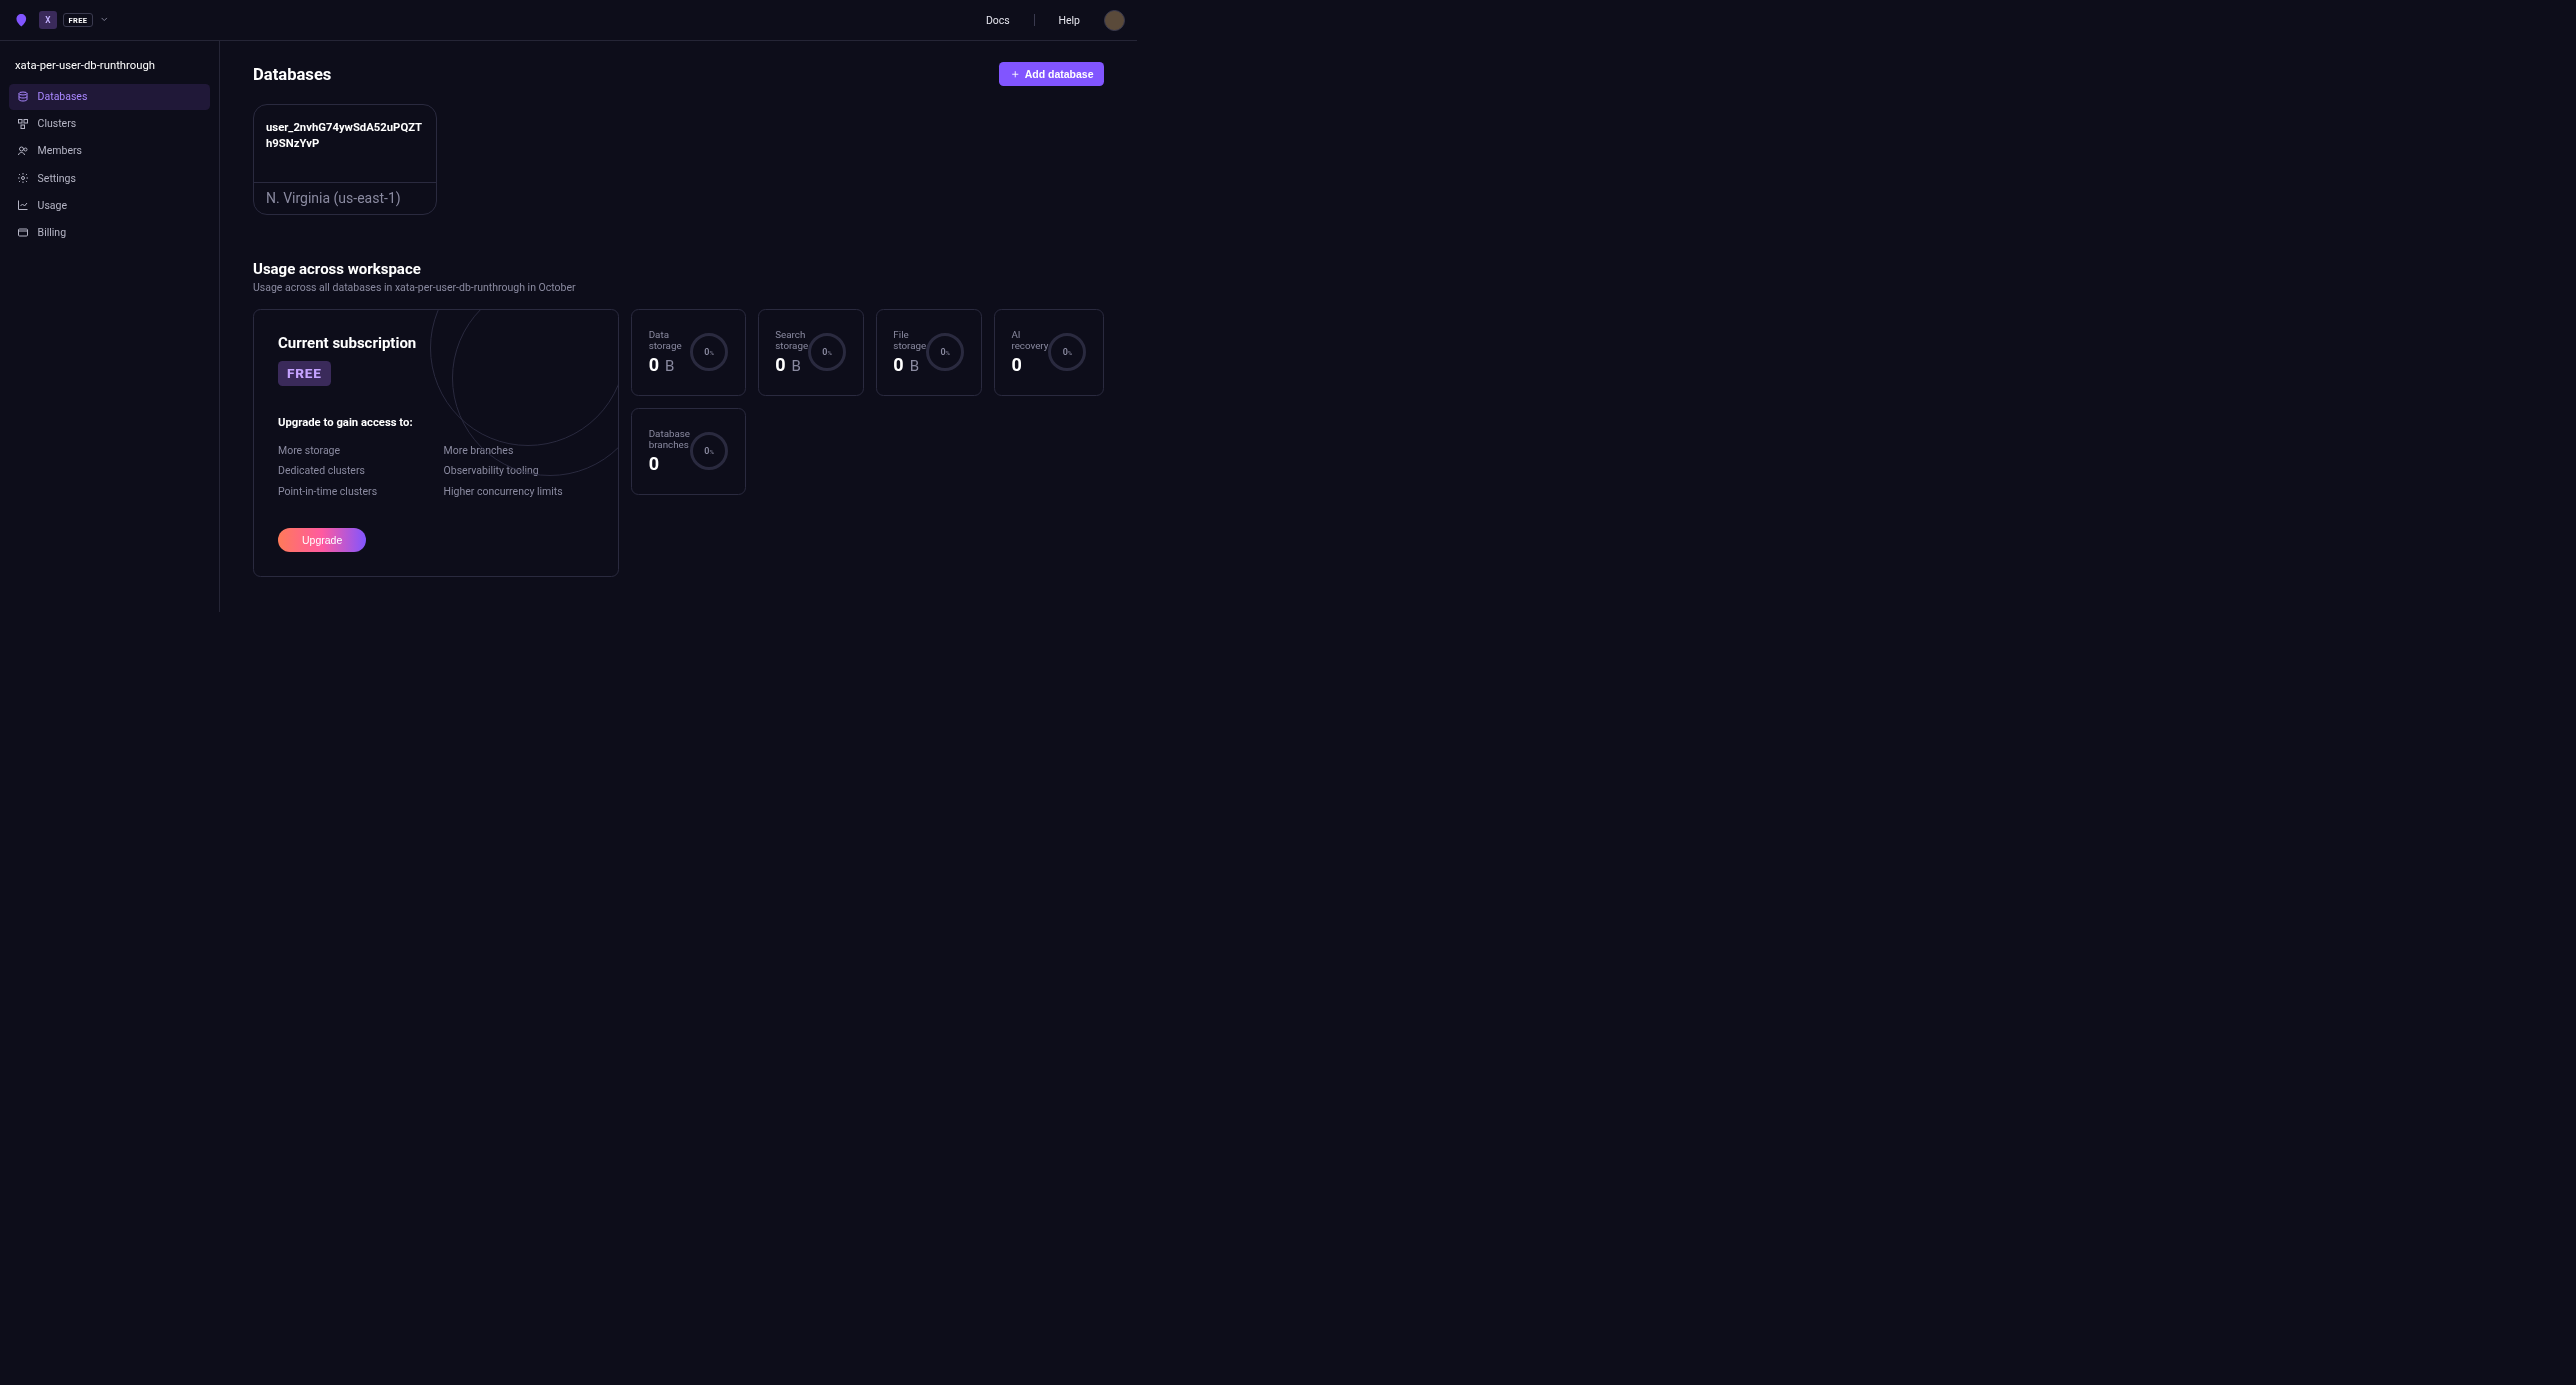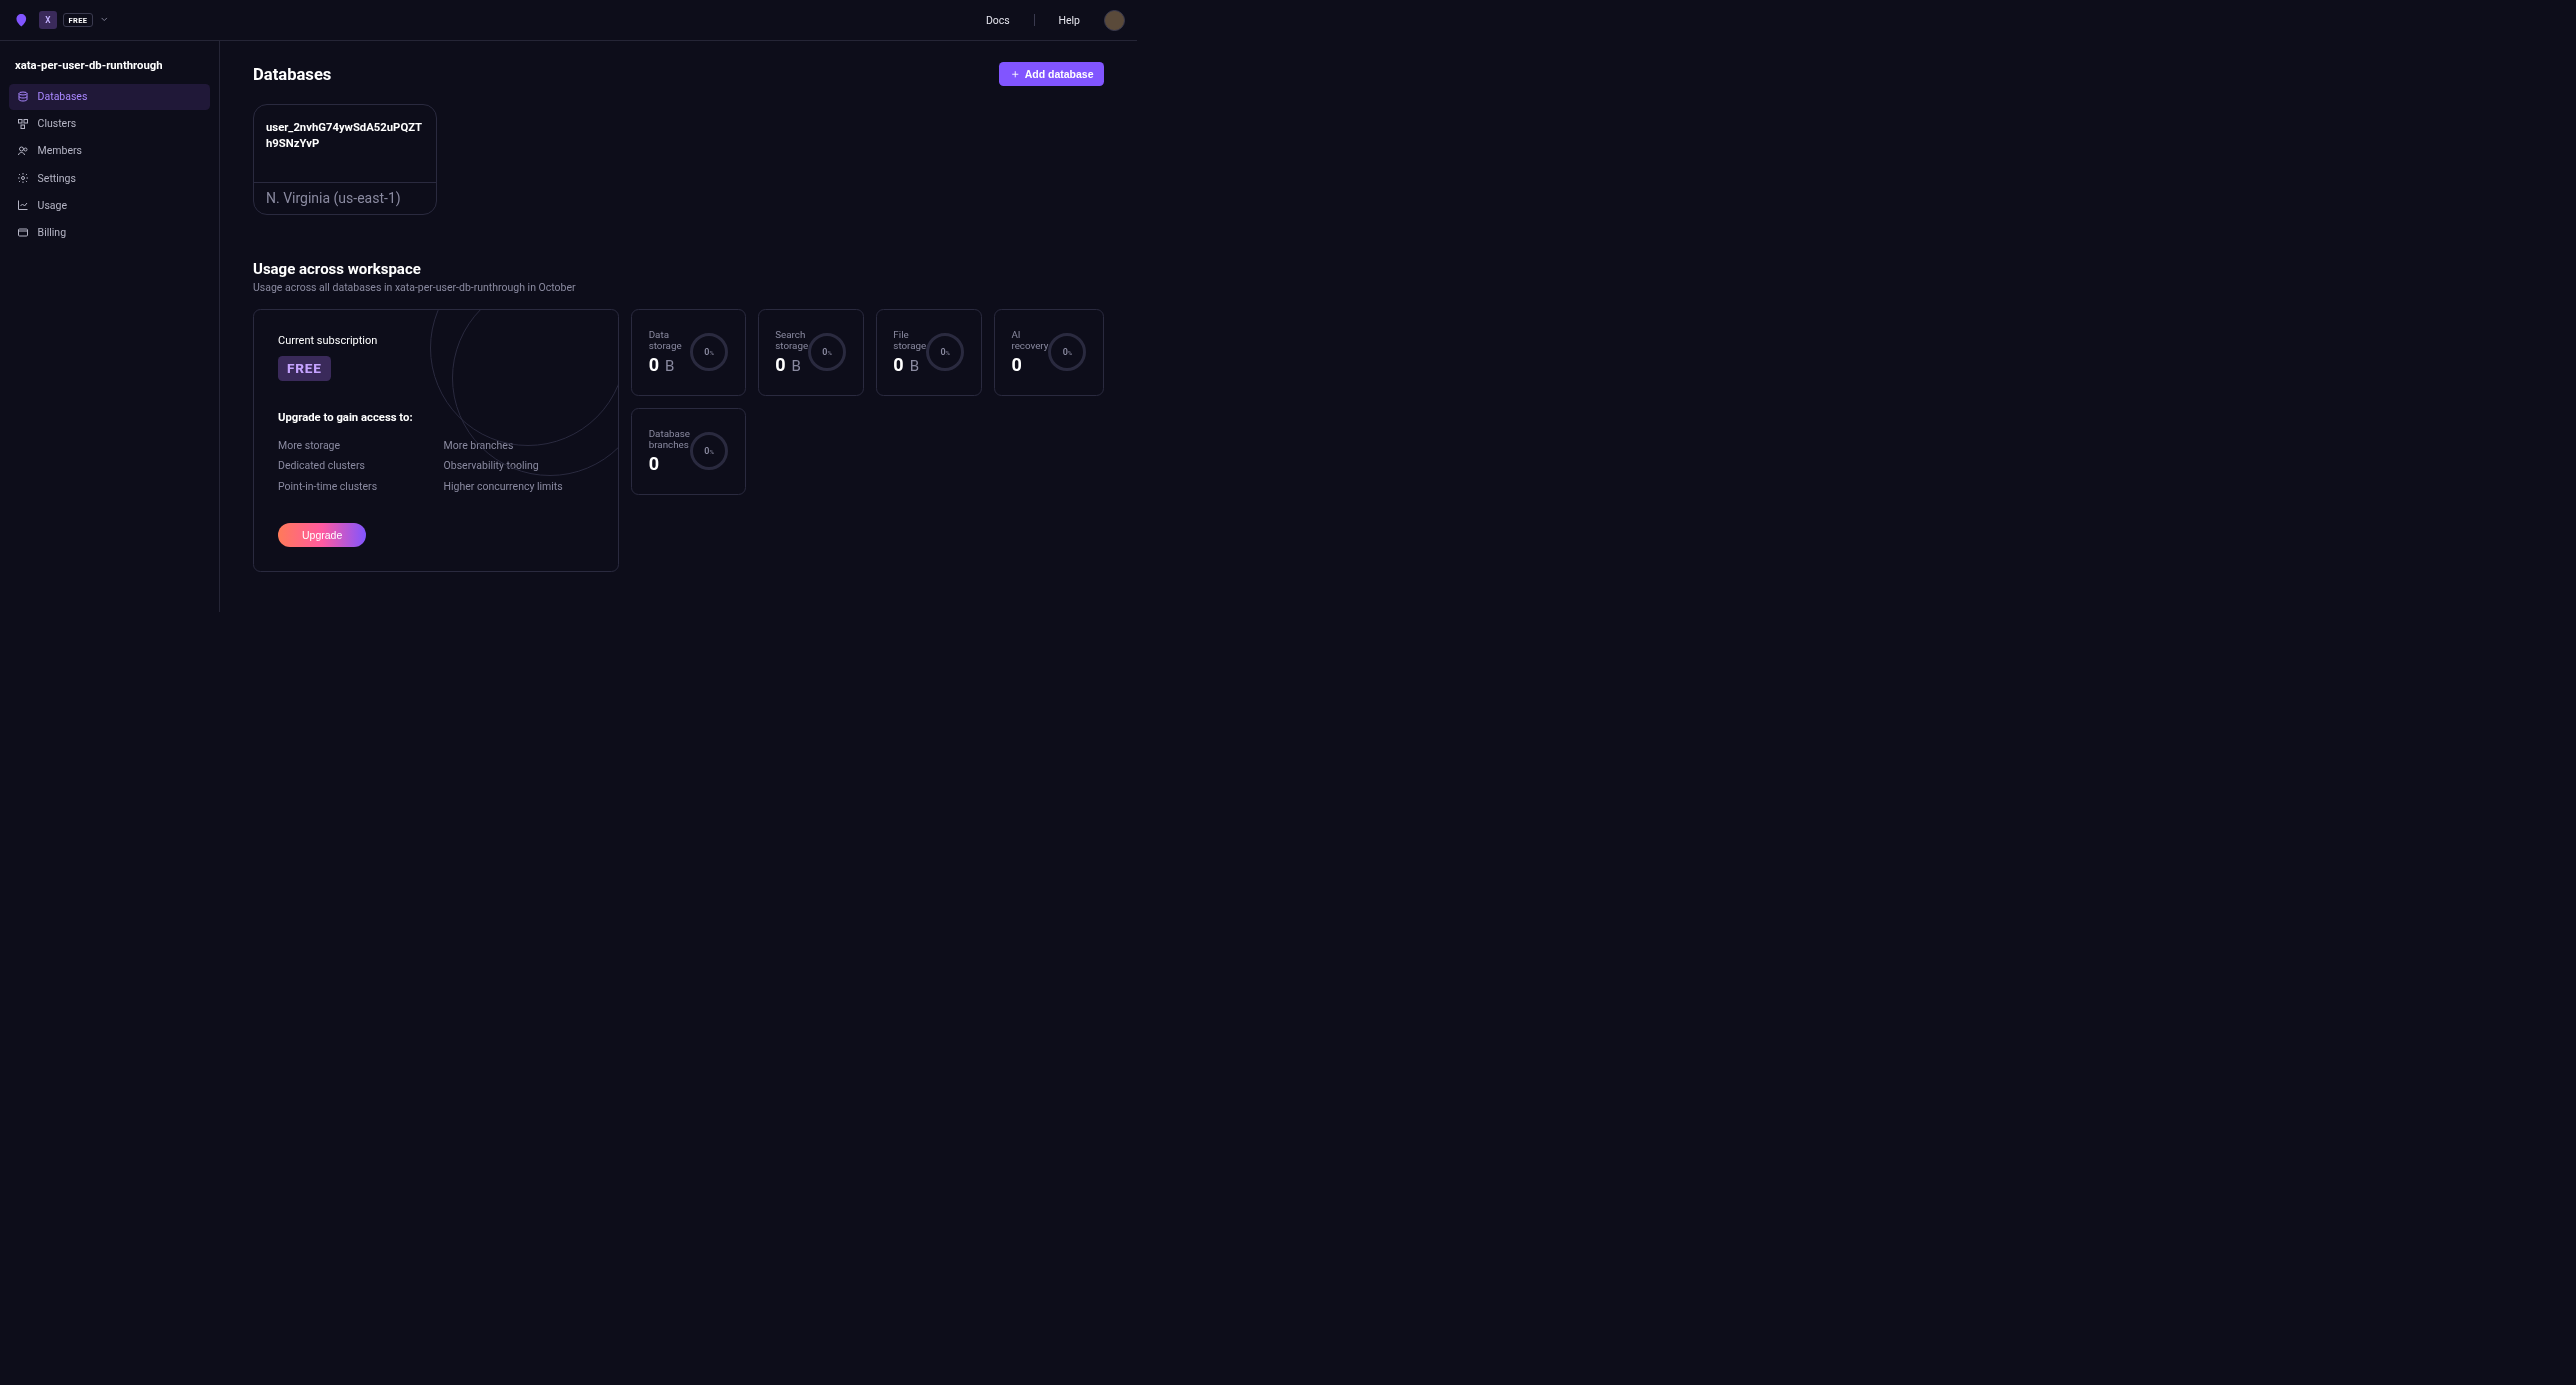--- a/index.html
+++ b/index.html
@@ -84,21 +84,21 @@
     }
     
     .main-layout { display: flex; height: calc(100% - 41px); }
     .sidebar {
       width: 220px;
       border-right: 0.8px solid #252536;
       padding: 18px 9px;
     }
     .ws-title {
       font-size: 11.3px;
-      font-weight: 700;
+      font-weight: 400;
       color: #fff;
       padding: 0 6px 12px;
     }
     .nav-item {
       display: flex;
       align-items: center;
       gap: 7.5px;
       padding: 6px 7.5px;
       border-radius: 4.5px;
       font-size: 10.5px;
@@ -183,22 +183,22 @@
     }
     .sub-panel {
       width: 417px;
       border: 0.8px solid #2a2a3f;
       border-radius: 7.5px;
       padding: 24px;
       position: relative;
       overflow: hidden;
     }
     .sub-panel-label {
-      font-size: 11px;
-      font-weight: 400;
+      font-size: 15px;
+      font-weight: 700;
       color: #fff;
       margin-bottom: 9px;
     }
     .free-pill {
       display: inline-block;
       background: #3a2a5a;
       color: #c5a3ff;
       font-size: 13.6px;
       font-weight: 800;
       letter-spacing: 0.8px;

